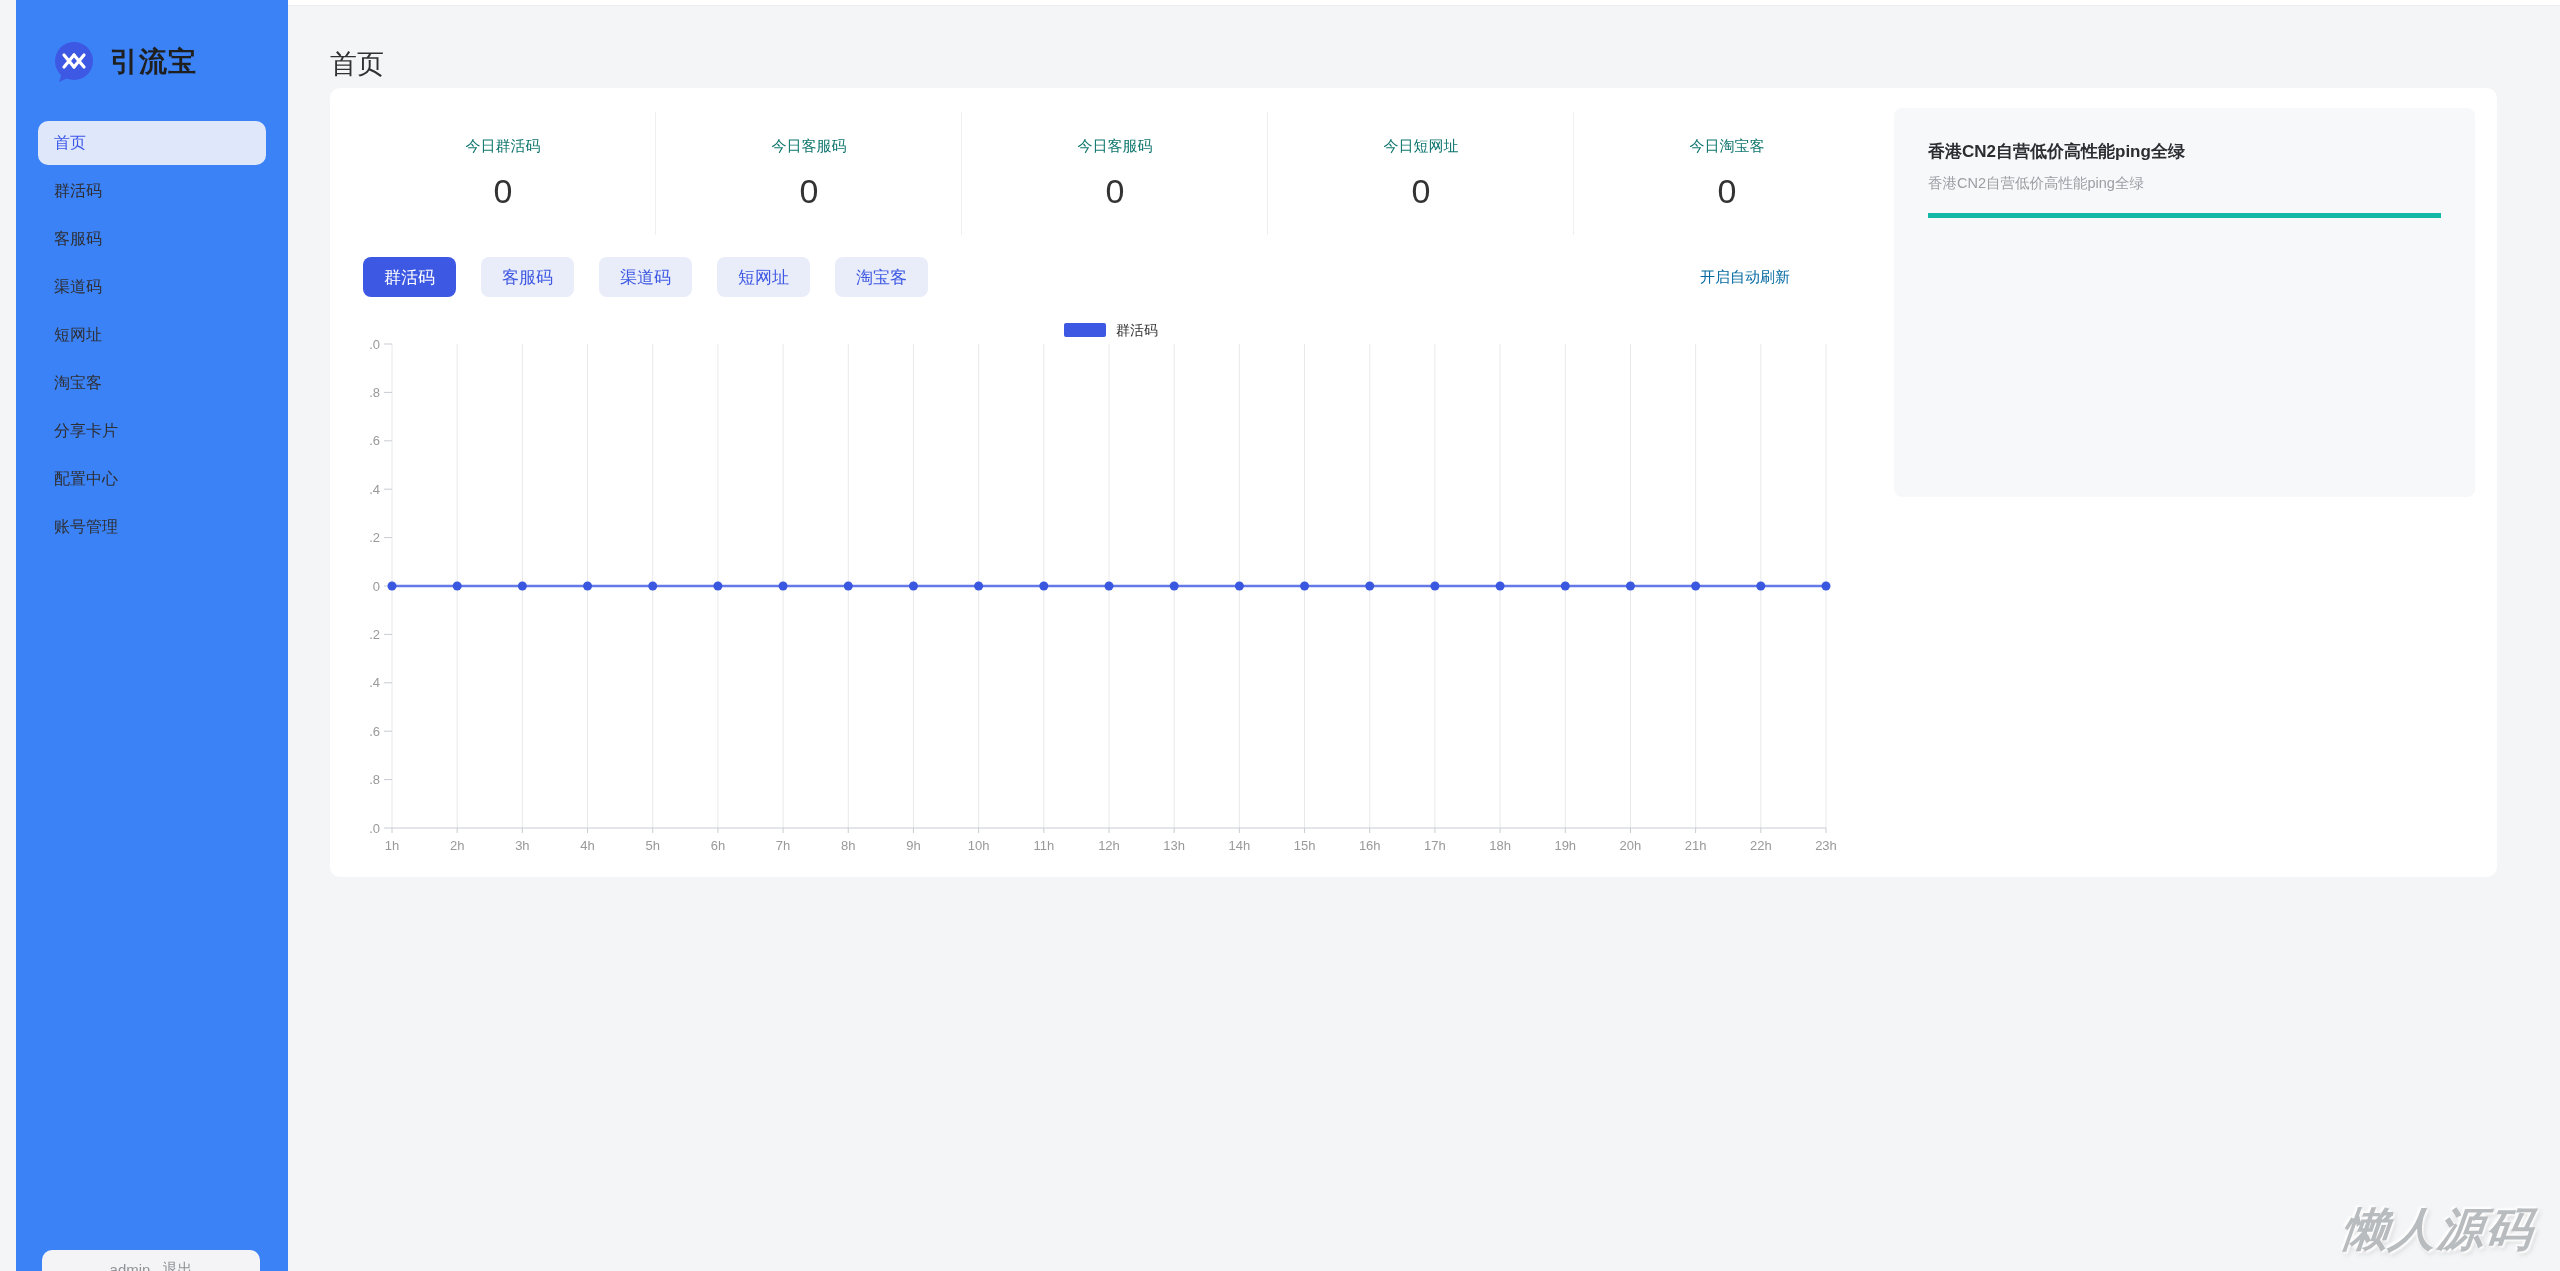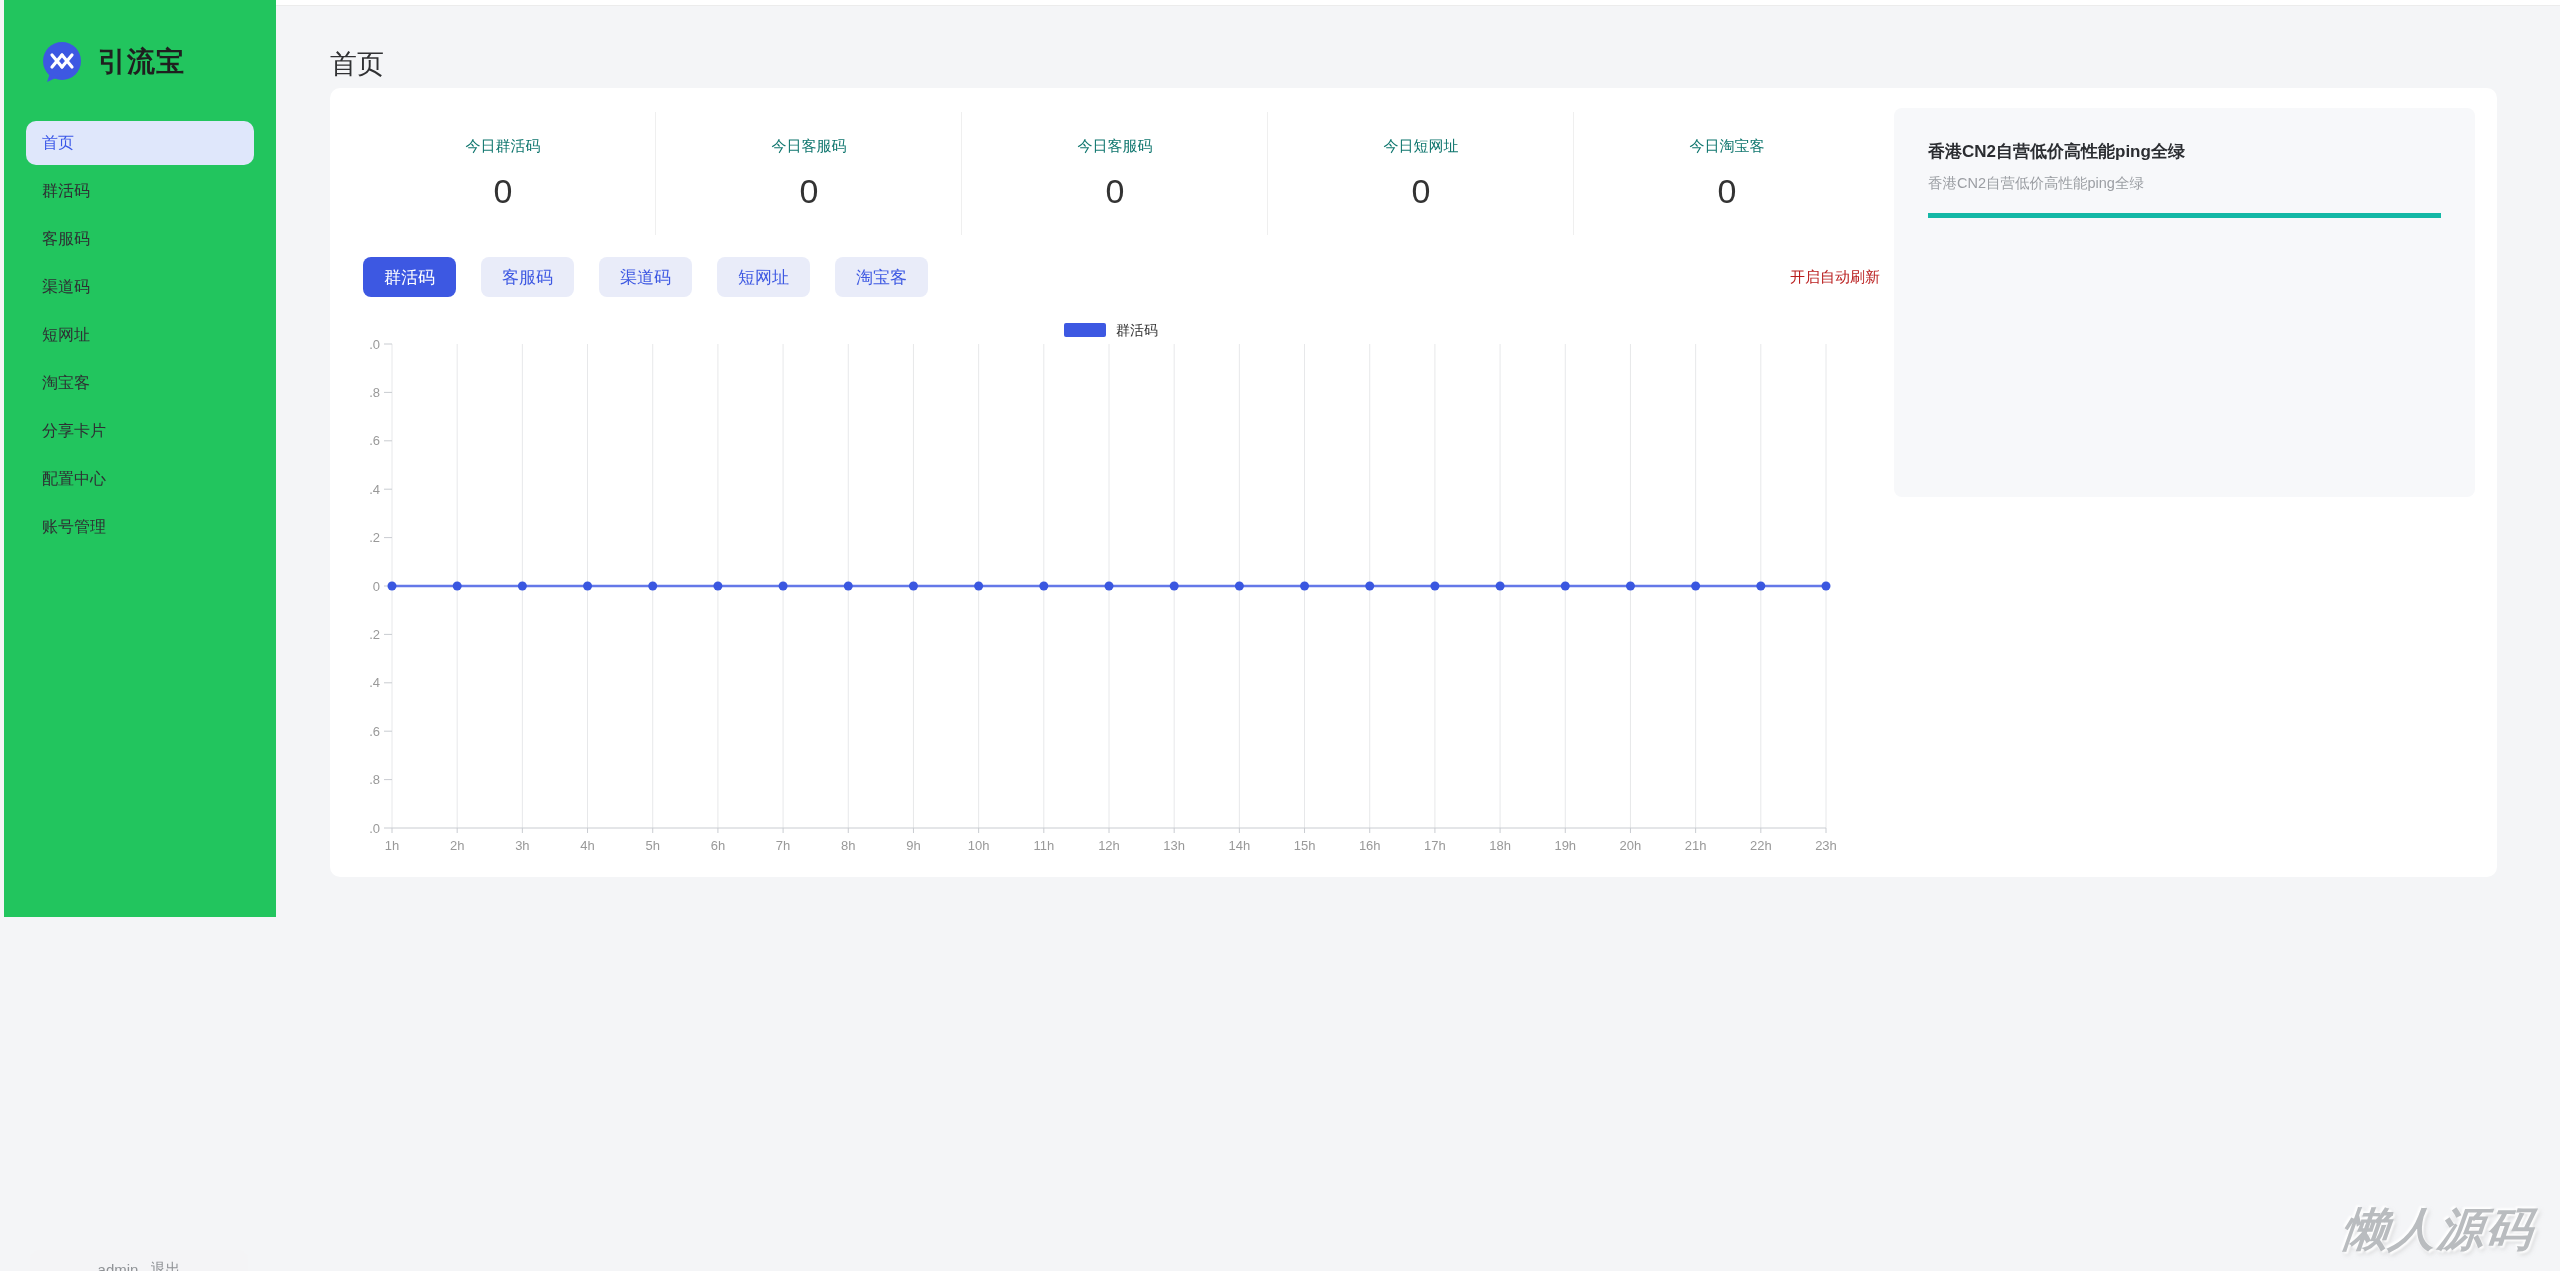--- a/index.html
+++ b/index.html
@@ -4,21 +4,21 @@
 <style>
   * { margin:0; padding:0; box-sizing:border-box; }
   html,body { width:2560px; height:1271px; }
   body { font-family:"Liberation Sans","DejaVu Sans",sans-serif; background:#f4f5f7; }
   #app { position:relative; width:2560px; height:1271px; overflow:hidden; background:#f4f5f7; }
 
   
   .topbar { position:absolute; left:272px; right:0; top:0; height:6px; background:#fff; border-bottom:1px solid #ececec; }
 
   
-  .sidebar { position:absolute; left:4px; top:0; width:272px; height:917px; background:#22c55e; z-index:5; }
+  .sidebar { position:absolute; left:16px; top:0; width:272px; height:1271px; background:#3b82f6; z-index:5; }
   .logo { position:absolute; left:36px; top:40px; display:flex; align-items:center; }
   .logo-icon { width:44px; height:44px; flex:0 0 44px; }
   .logo-text { margin-left:14px; font-size:28px; font-weight:bold; color:#1f1f1f; letter-spacing:1px; }
   .nav { position:absolute; left:0; top:121px; width:272px; }
   .nav-item { height:44px; margin:0 22px 4px 22px; display:flex; align-items:center; padding-left:16px;
               font-size:16px; color:#2e2f33; border-radius:10px; cursor:pointer; }
   .nav-item.active { background:#dfe7fb; color:#3a57e8; }
   .user-pill { position:absolute; left:26px; top:1250px; width:218px; height:38px; background:#f4f4f6;
                border-radius:10px; display:flex; align-items:center; justify-content:center;
                font-size:15px; color:#8f9296; cursor:pointer; }
@@ -33,22 +33,22 @@
   .stats { position:absolute; left:20px; top:18px; width:1530px; height:135px; display:flex; }
   .stat-cell { flex:1; display:flex; flex-direction:column; align-items:center; justify-content:center; position:relative; }
   .stat-cell:not(:last-child)::after { content:""; position:absolute; right:0; top:6px; bottom:6px; width:1px; background:#efefef; }
   .stat-label { font-size:15px; color:#0f766e; margin-bottom:16px; }
   .stat-value { font-size:34px; color:#333; }
 
   .tabs { position:absolute; left:33px; top:169px; display:flex; }
   .tab-btn { height:40px; padding:0 21px; margin-right:25px; border:none; border-radius:8px;
              font-size:17px; font-family:inherit; cursor:pointer; background:#e9ecf9; color:#3d58e2; }
   .tab-btn.active { background:#3d58e2; color:#fff; }
-  .auto-refresh { position:absolute; left:1370px; top:180px; width:180px; text-align:right;
-                  font-size:15px; color:#b91c1c; cursor:pointer; }
+  .auto-refresh { position:absolute; left:1370px; top:180px; width:180px; 
+                  font-size:15px; color:#0369a1; cursor:pointer; }
 
   .chart-wrap { position:absolute; left:40px; top:230px; width:1480px; height:560px; }
 
   
   .info-panel { position:absolute; left:1564px; top:20px; width:581px; height:389px; background:#f7f8fa;
                 border-radius:8px; padding:16px 34px 0 34px; }
   .info-item { padding:16px 0 20px 0; border-bottom:5px solid #14b8a6; cursor:pointer; }
   .info-title { font-size:17px; font-weight:bold; color:#2b2d31; }
   .info-desc { font-size:14.5px; color:#9b9ea3; margin-top:11px; }
 

